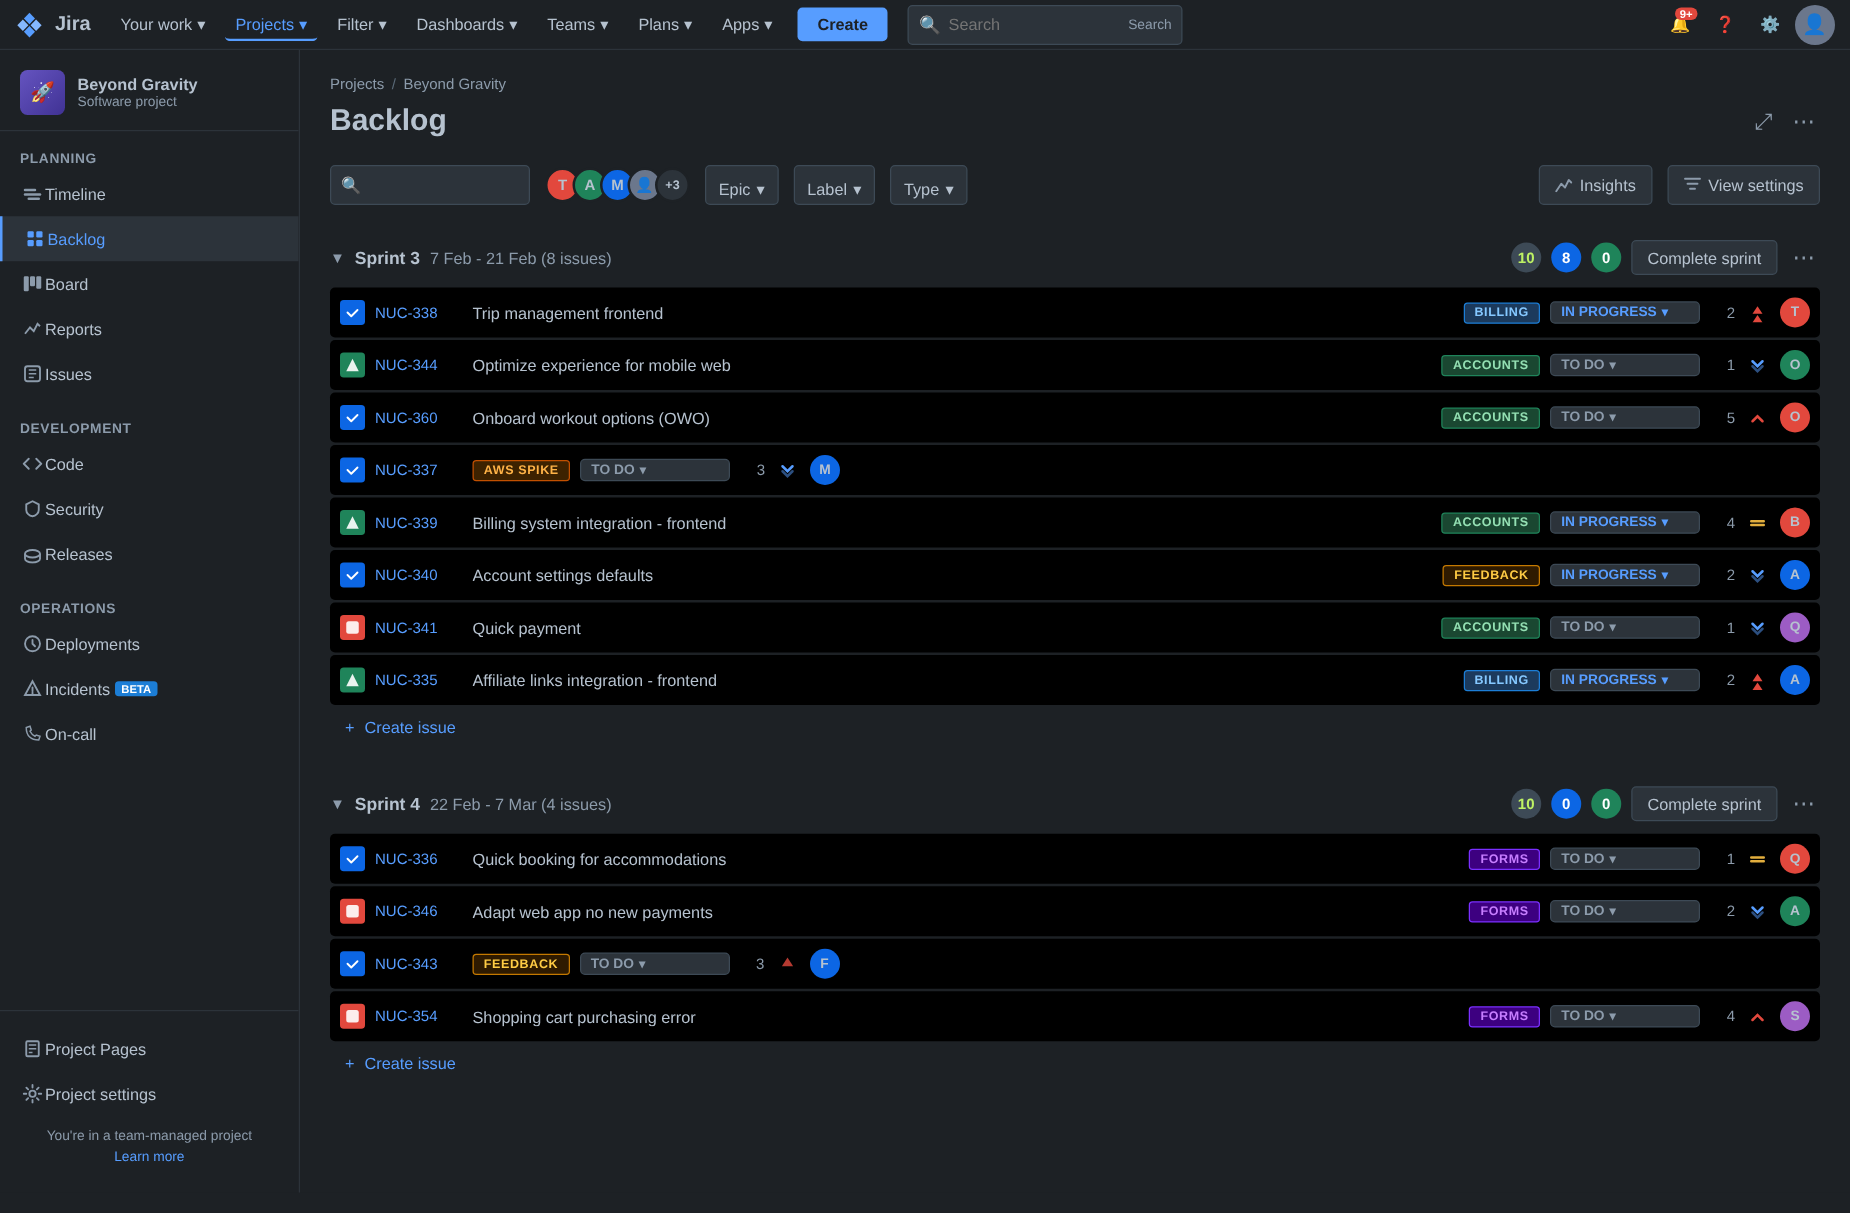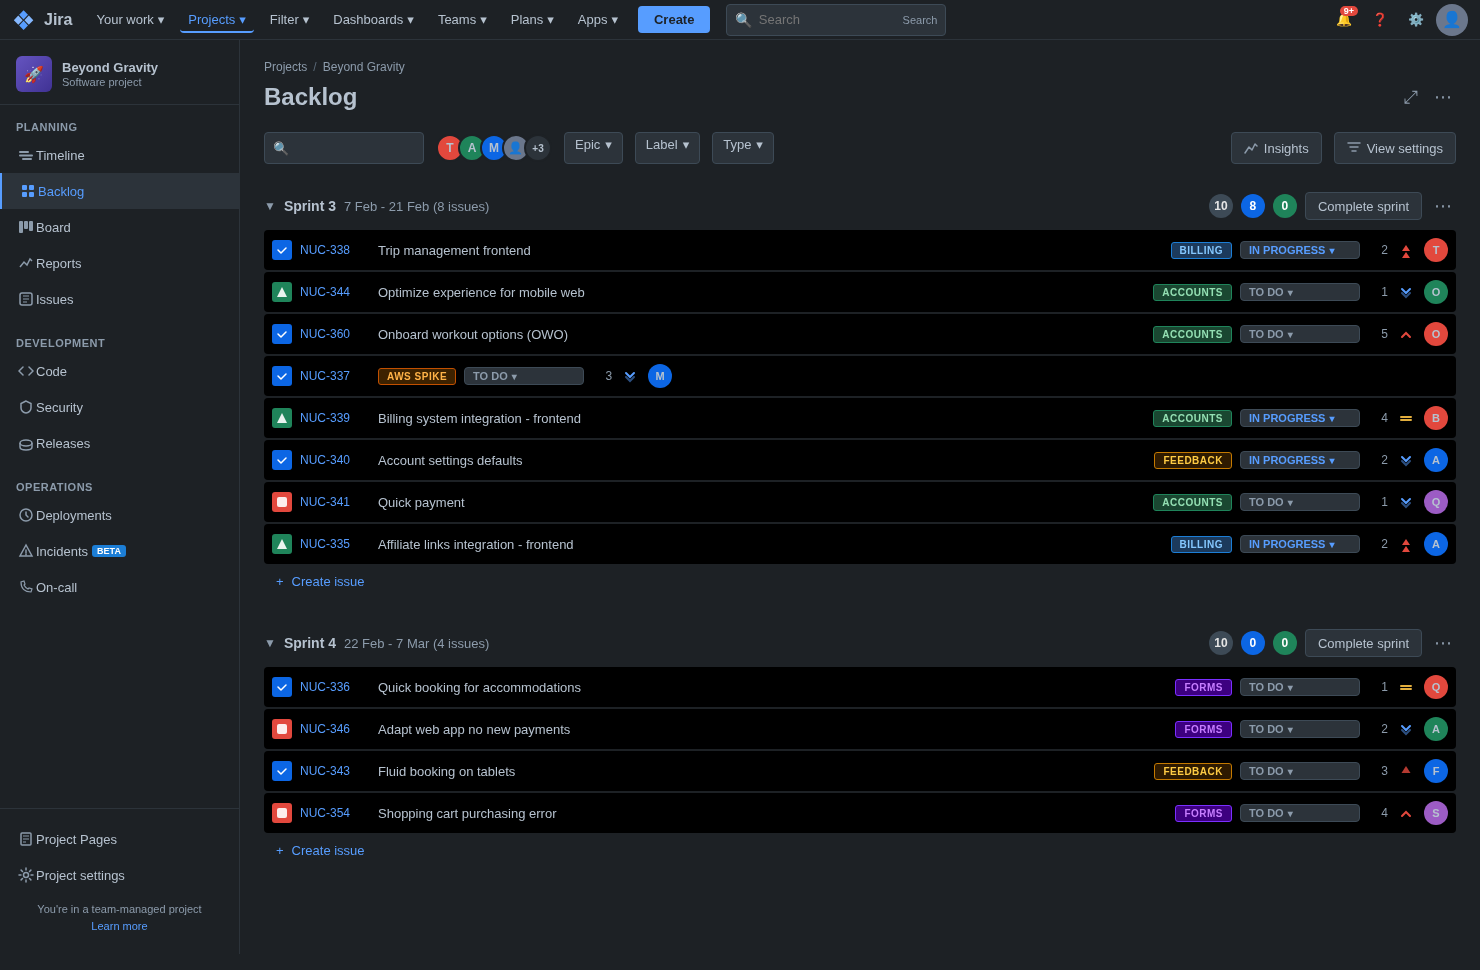--- a/index.html
+++ b/index.html
@@ -50,33 +50,33 @@
     .page-title { font-size: 24px; font-weight: 600; color: #b6c2cf; }
     .header-actions { display: flex; align-items: center; gap: 8px; }
 
     .toolbar { display: flex; align-items: center; gap: 12px; margin-bottom: 20px; }
     .search-box { background: #2c333a; border: 1px solid #3d4a56; border-radius: 4px; display: flex; align-items: center; padding: 0 8px; gap: 6px; height: 32px; width: 160px; }
     .search-box input { background: none; border: none; outline: none; color: #b6c2cf; font-size: 13px; width: 100%; }
     .avatar-group { display: flex; align-items: center; }
     .avatar-sm { width: 28px; height: 28px; border-radius: 50%; border: 2px solid #1d2125; margin-left: -6px; display: flex; align-items: center; justify-content: center; font-size: 12px; font-weight: 600; flex-shrink: 0; overflow: hidden; }
     .avatar-sm:first-child { margin-left: 0; }
     .avatar-more { background: #2c333a; color: #b6c2cf; font-size: 10px; font-weight: 600; }
-    .filter-btn { background: #2c333a; border: 1px solid #3d4a56; border-radius: 4px; padding: 4px 10px; cursor: pointer; color: #b6c2cf; font-size: 13px; display: flex; align-items: flex-start; gap: 5px; height: 32px; }
+    .filter-btn { background: #2c333a; border: 1px solid #3d4a56; border-radius: 4px; padding: 4px 10px; cursor: pointer; color: #b6c2cf; font-size: 13px; display: flex; align-items: flex-end; gap: 5px; height: 32px; }
     .insights-btn { background: #2c333a; border: 1px solid #3d4a56; border-radius: 4px; padding: 4px 12px; cursor: pointer; color: #b6c2cf; font-size: 13px; display: flex; align-items: center; gap: 6px; height: 32px; }
     .view-settings-btn { background: #2c333a; border: 1px solid #3d4a56; border-radius: 4px; padding: 4px 12px; cursor: pointer; color: #b6c2cf; font-size: 13px; display: flex; align-items: center; gap: 6px; height: 32px; }
 
     
     .sprint-section { margin-bottom: 24px; }
     .sprint-header { display: flex; align-items: center; gap: 8px; padding: 8px 0; margin-bottom: 2px; cursor: pointer; }
     .sprint-chevron { color: #8c9bab; font-size: 12px; }
     .sprint-title { font-weight: 600; color: #b6c2cf; font-size: 14px; }
     .sprint-dates { color: #8c9bab; font-size: 13px; }
     .sprint-right { display: flex; align-items: center; gap: 8px; margin-left: auto; }
     .sprint-count { width: 24px; height: 24px; border-radius: 50%; display: flex; align-items: center; justify-content: center; font-size: 12px; font-weight: 600; }
-    .count-gray { background: #3d4a56; color: #e5e5e5; }
+    .count-gray { background: #3d4a56; color: #bef264; }
     .count-blue { background: #0c66e4; color: white; }
     .count-green { background: #1f845a; color: white; }
     .complete-btn { background: #2c333a; border: 1px solid #3d4a56; border-radius: 4px; padding: 4px 12px; cursor: pointer; color: #b6c2cf; font-size: 13px; height: 28px; }
     .more-btn { background: none; border: none; color: #8c9bab; cursor: pointer; padding: 4px; font-size: 18px; line-height: 1; }
     .issue-row { display: flex; align-items: center; background: #000000; border-radius: 4px; margin-bottom: 2px; padding: 6px 8px; gap: 8px; min-height: 40px; cursor: pointer; }
     .issue-type-icon { width: 20px; height: 20px; border-radius: 3px; display: flex; align-items: center; justify-content: center; flex-shrink: 0; font-size: 12px; }
     .issue-type-story { background: #1f845a; }
     .issue-type-bug { background: #e2483d; }
     .issue-type-task { background: #0c66e4; }
     .issue-id { color: #579dff; font-size: 12px; min-width: 70px; white-space: nowrap; }
@@ -612,21 +612,20 @@
           <div class="issue-avatar" style="background:#1f845a;">A</div>
         </div>
 
         <div class="issue-row">
           <div class="issue-type-icon issue-type-task">
             <svg width="12" height="12" viewBox="0 0 12 12" fill="none">
                 <path d="M2 6l3 3 5-5" stroke="white" stroke-width="1.5" stroke-linecap="round" stroke-linejoin="round"></path>
               </svg>
           </div>
           <span class="issue-id">NUC-343</span>
-          <span class="issue-name">Fluid booking on tablets</span>
           <span class="issue-label label-feedback">FEEDBACK</span>
           <div class="issue-status status-to-do">TO DO <span class="chevron-down">▾</span></div>
           <span class="issue-num">3</span>
           <div class="issue-priority priority-high">
             <svg width="16" height="16" viewBox="0 0 16 16" fill="none">
                 <path d="M8 3l4.5 7H3.5L8 3z" fill="#e2483d" opacity="0.8"></path>
               </svg>
           </div>
           <div class="issue-avatar" style="background:#0c66e4;">F</div>
         </div>

